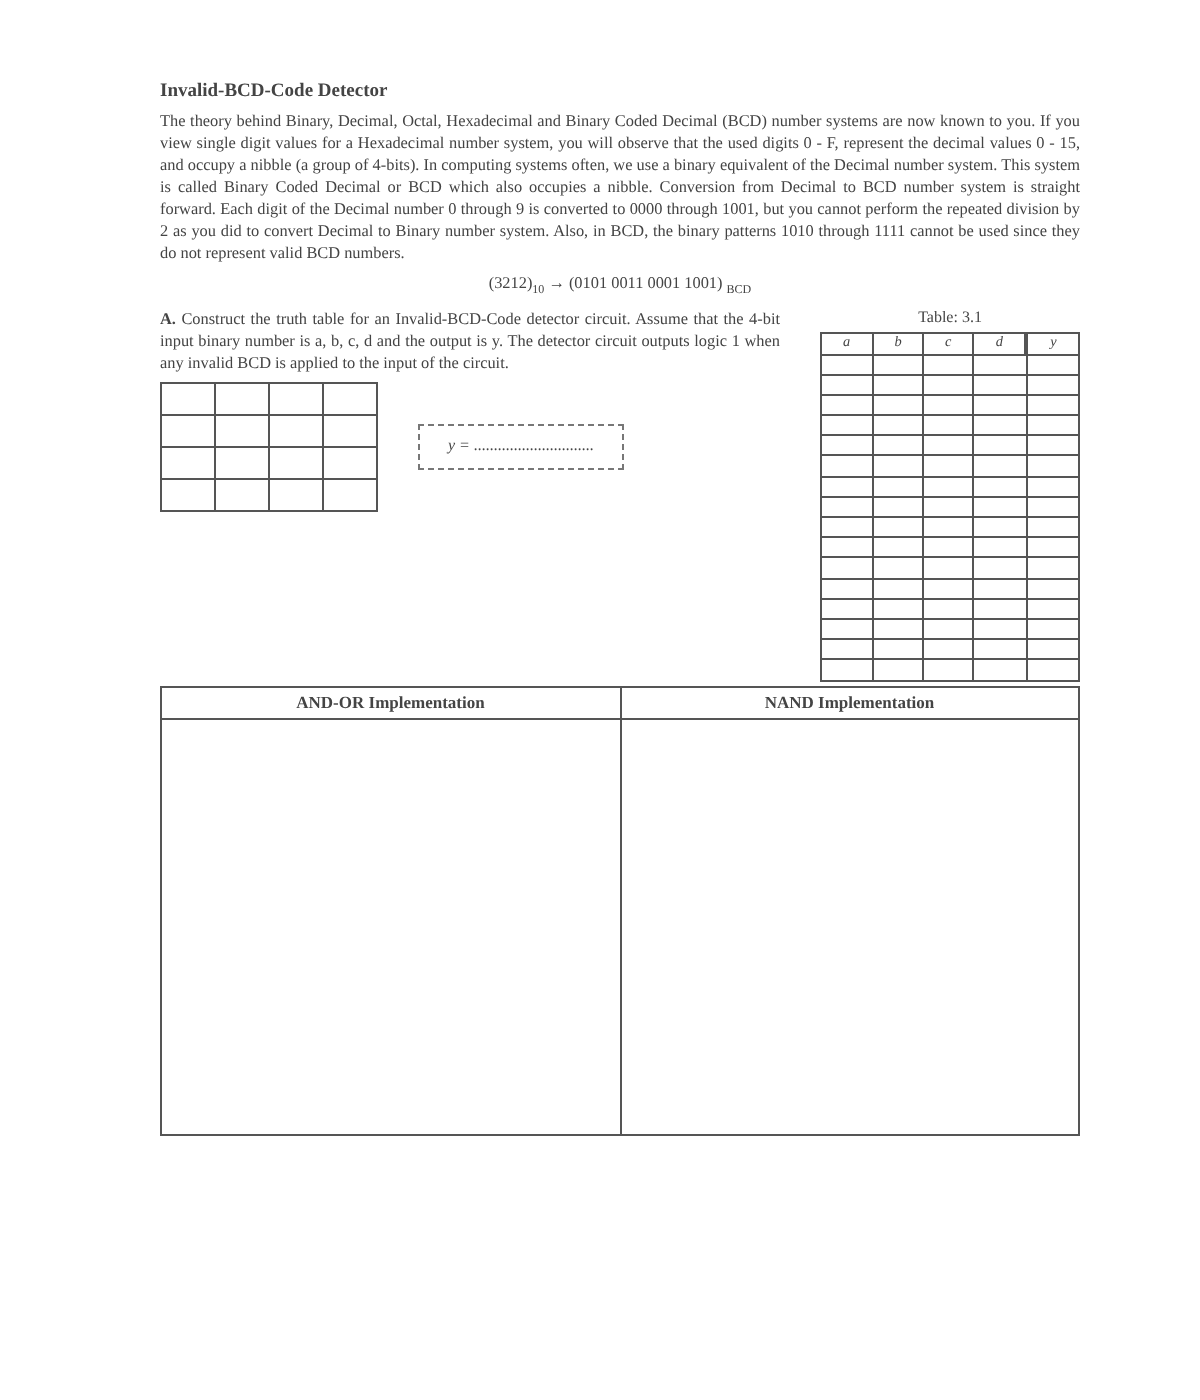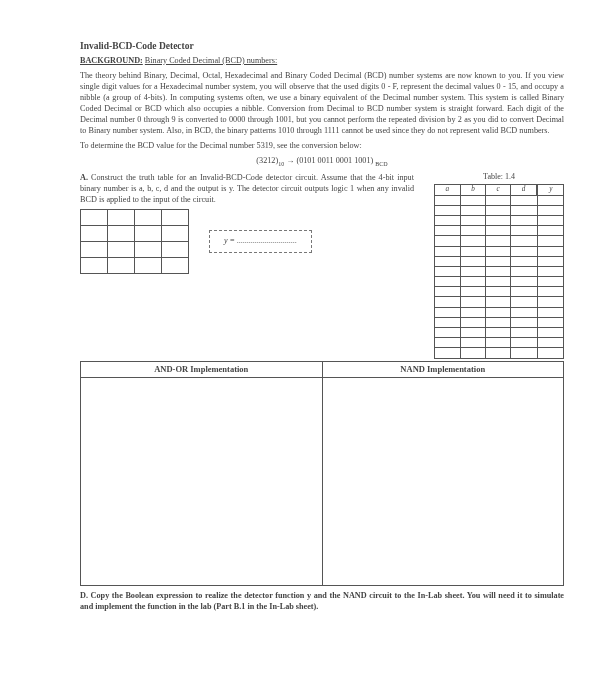--- a/index.html
+++ b/index.html
@@ -9,21 +9,21 @@
     width: 600px;
     height: 700px;
     overflow: hidden;
     font-family: Georgia, 'Times New Roman', serif;
   }
   .page {
     background: #fff;
     width: 600px;
     height: 700px;
     box-sizing: border-box;
-    padding: 40px 36px 20px 80px;
+    padding: 40px 60px 20px 80px;
     color: #444;
     font-size: 8.2px;
     line-height: 1.35;
   }
   .title {
     font-weight: bold;
     font-size: 9.5px;
     margin-bottom: 2px;
   }
   .bg-label {
@@ -109,28 +109,22 @@
   }
   .arrow { font-weight: bold; }
 </style>
 </head>
 <body>
 
 <div class="page">
 
   <div class="title">Invalid-BCD-Code Detector</div>
 
-  <div class="para">
-    <span class="bg-label">BACKGROUND:</span>
-    <span> </span>
-    <span class="bg-sub">Binary Coded Decimal (BCD) numbers:</span>
-  </div>
 
   <div class="para">The theory behind Binary, Decimal, Octal, Hexadecimal and Binary Coded Decimal (BCD) number systems are now known to you. If you view single digit values for a Hexadecimal number system, you will observe that the used digits 0 - F, represent the decimal values 0 - 15, and occupy a nibble (a group of 4-bits). In computing systems often, we use a binary equivalent of the Decimal number system. This system is called Binary Coded Decimal or BCD which also occupies a nibble. Conversion from Decimal to BCD number system is straight forward. Each digit of the Decimal number 0 through 9 is converted to 0000 through 1001, but you cannot perform the repeated division by 2 as you did to convert Decimal to Binary number system. Also, in BCD, the binary patterns 1010 through 1111 cannot be used since they do not represent valid BCD numbers.</div>
-  <div class="para">To determine the BCD value for the Decimal number 5319, see the conversion below:</div>
 
   <div class="conv">
     <span>(3212)</span><sub>10</sub>
     <span class="arrow">→</span>
     <span>(0101 0011 0001 1001)</span>
     <sub>BCD</sub>
   </div>
 
   <div class="row1">
     <div class="left">
@@ -165,21 +159,21 @@
                 <td></td>
               </tr>
         </tbody>
           </table>
         <div class="ybox">
           <span>y = </span><span>..............................</span>
         </div>
       </div>
     </div>
     <div class="truth-wrap">
-      <div class="truth-title">Table: 1.4</div>
+      <div class="truth-title">Table: 3.1</div>
       <table class="truth">
         <tbody>
             <tr>
           <th>a</th>
           <th>b</th>
           <th>c</th>
           <th>d</th>
           <th>y</th>
         </tr>
         <tr>
@@ -305,15 +299,14 @@
       <th>AND-OR Implementation</th>
       <th>NAND Implementation</th>
     </tr>
     <tr>
       <td></td>
       <td></td>
     </tr>
   </tbody>
     </table>
 
-  <div class="final">D. Copy the Boolean expression to realize the detector function y and the NAND circuit to the In-Lab sheet. You will need it to simulate and implement the function in the lab (Part B.1 in the In-Lab sheet).</div>
 
 </div>
 
 </body></html>

